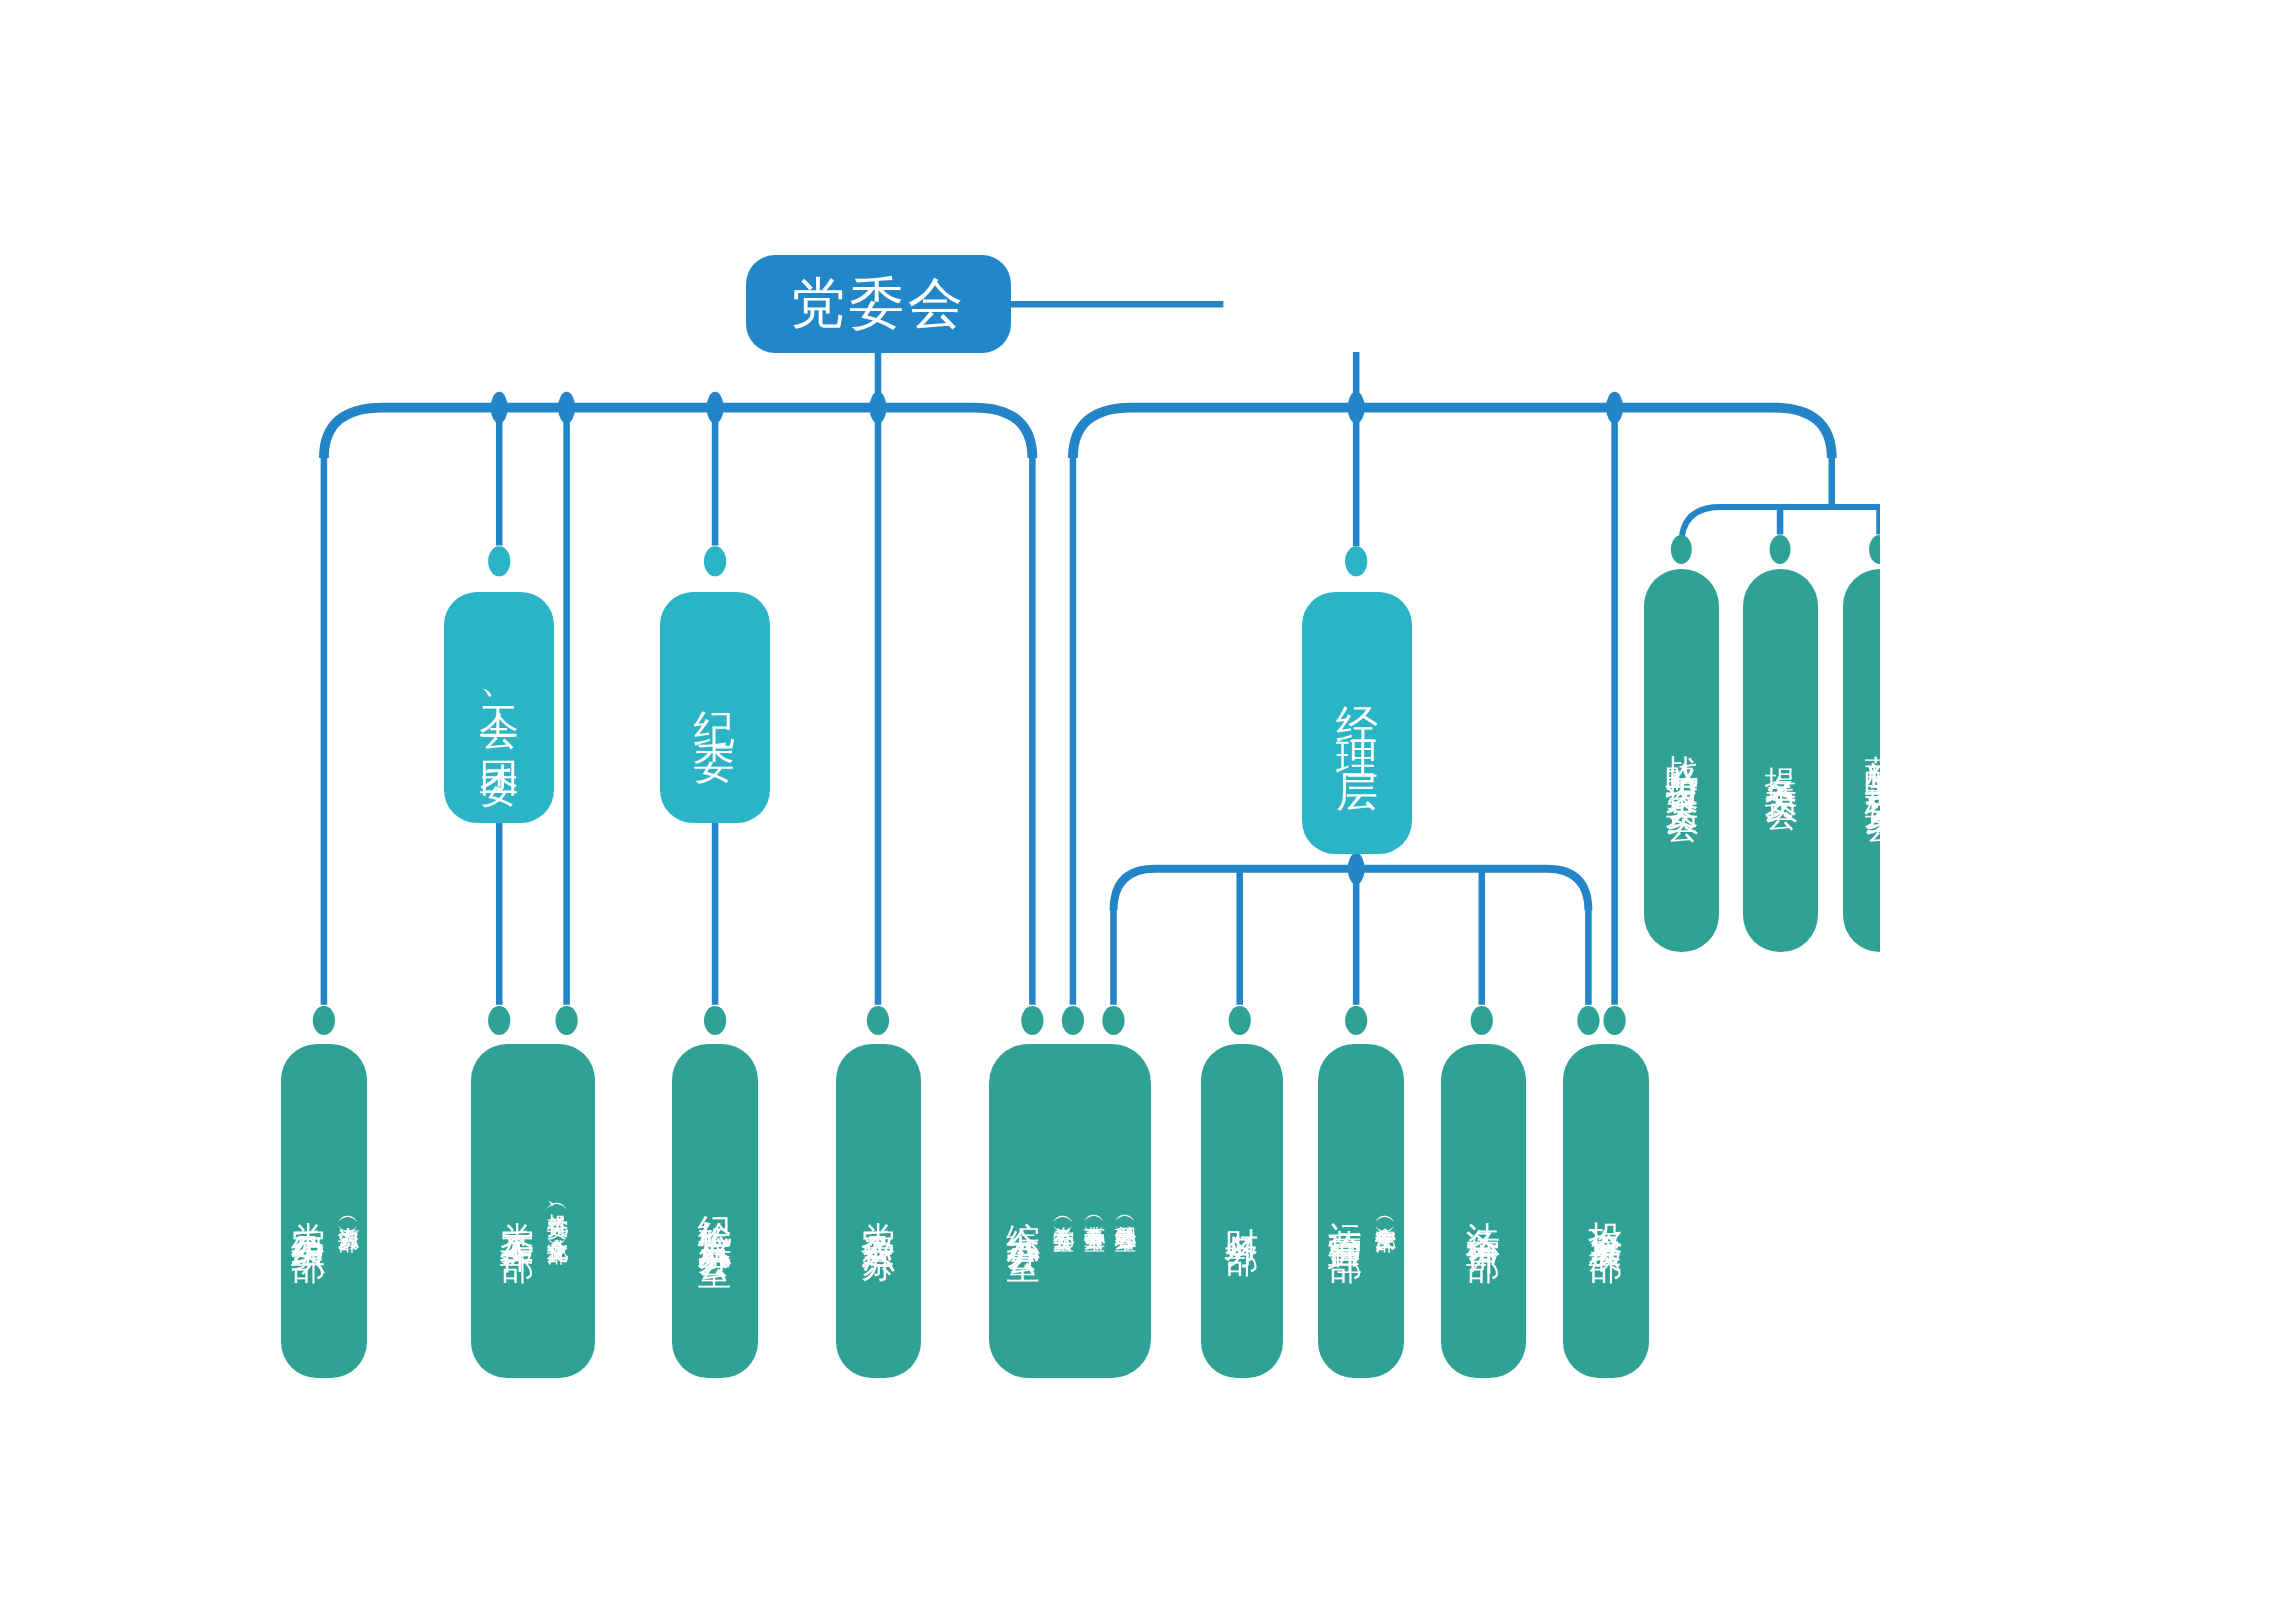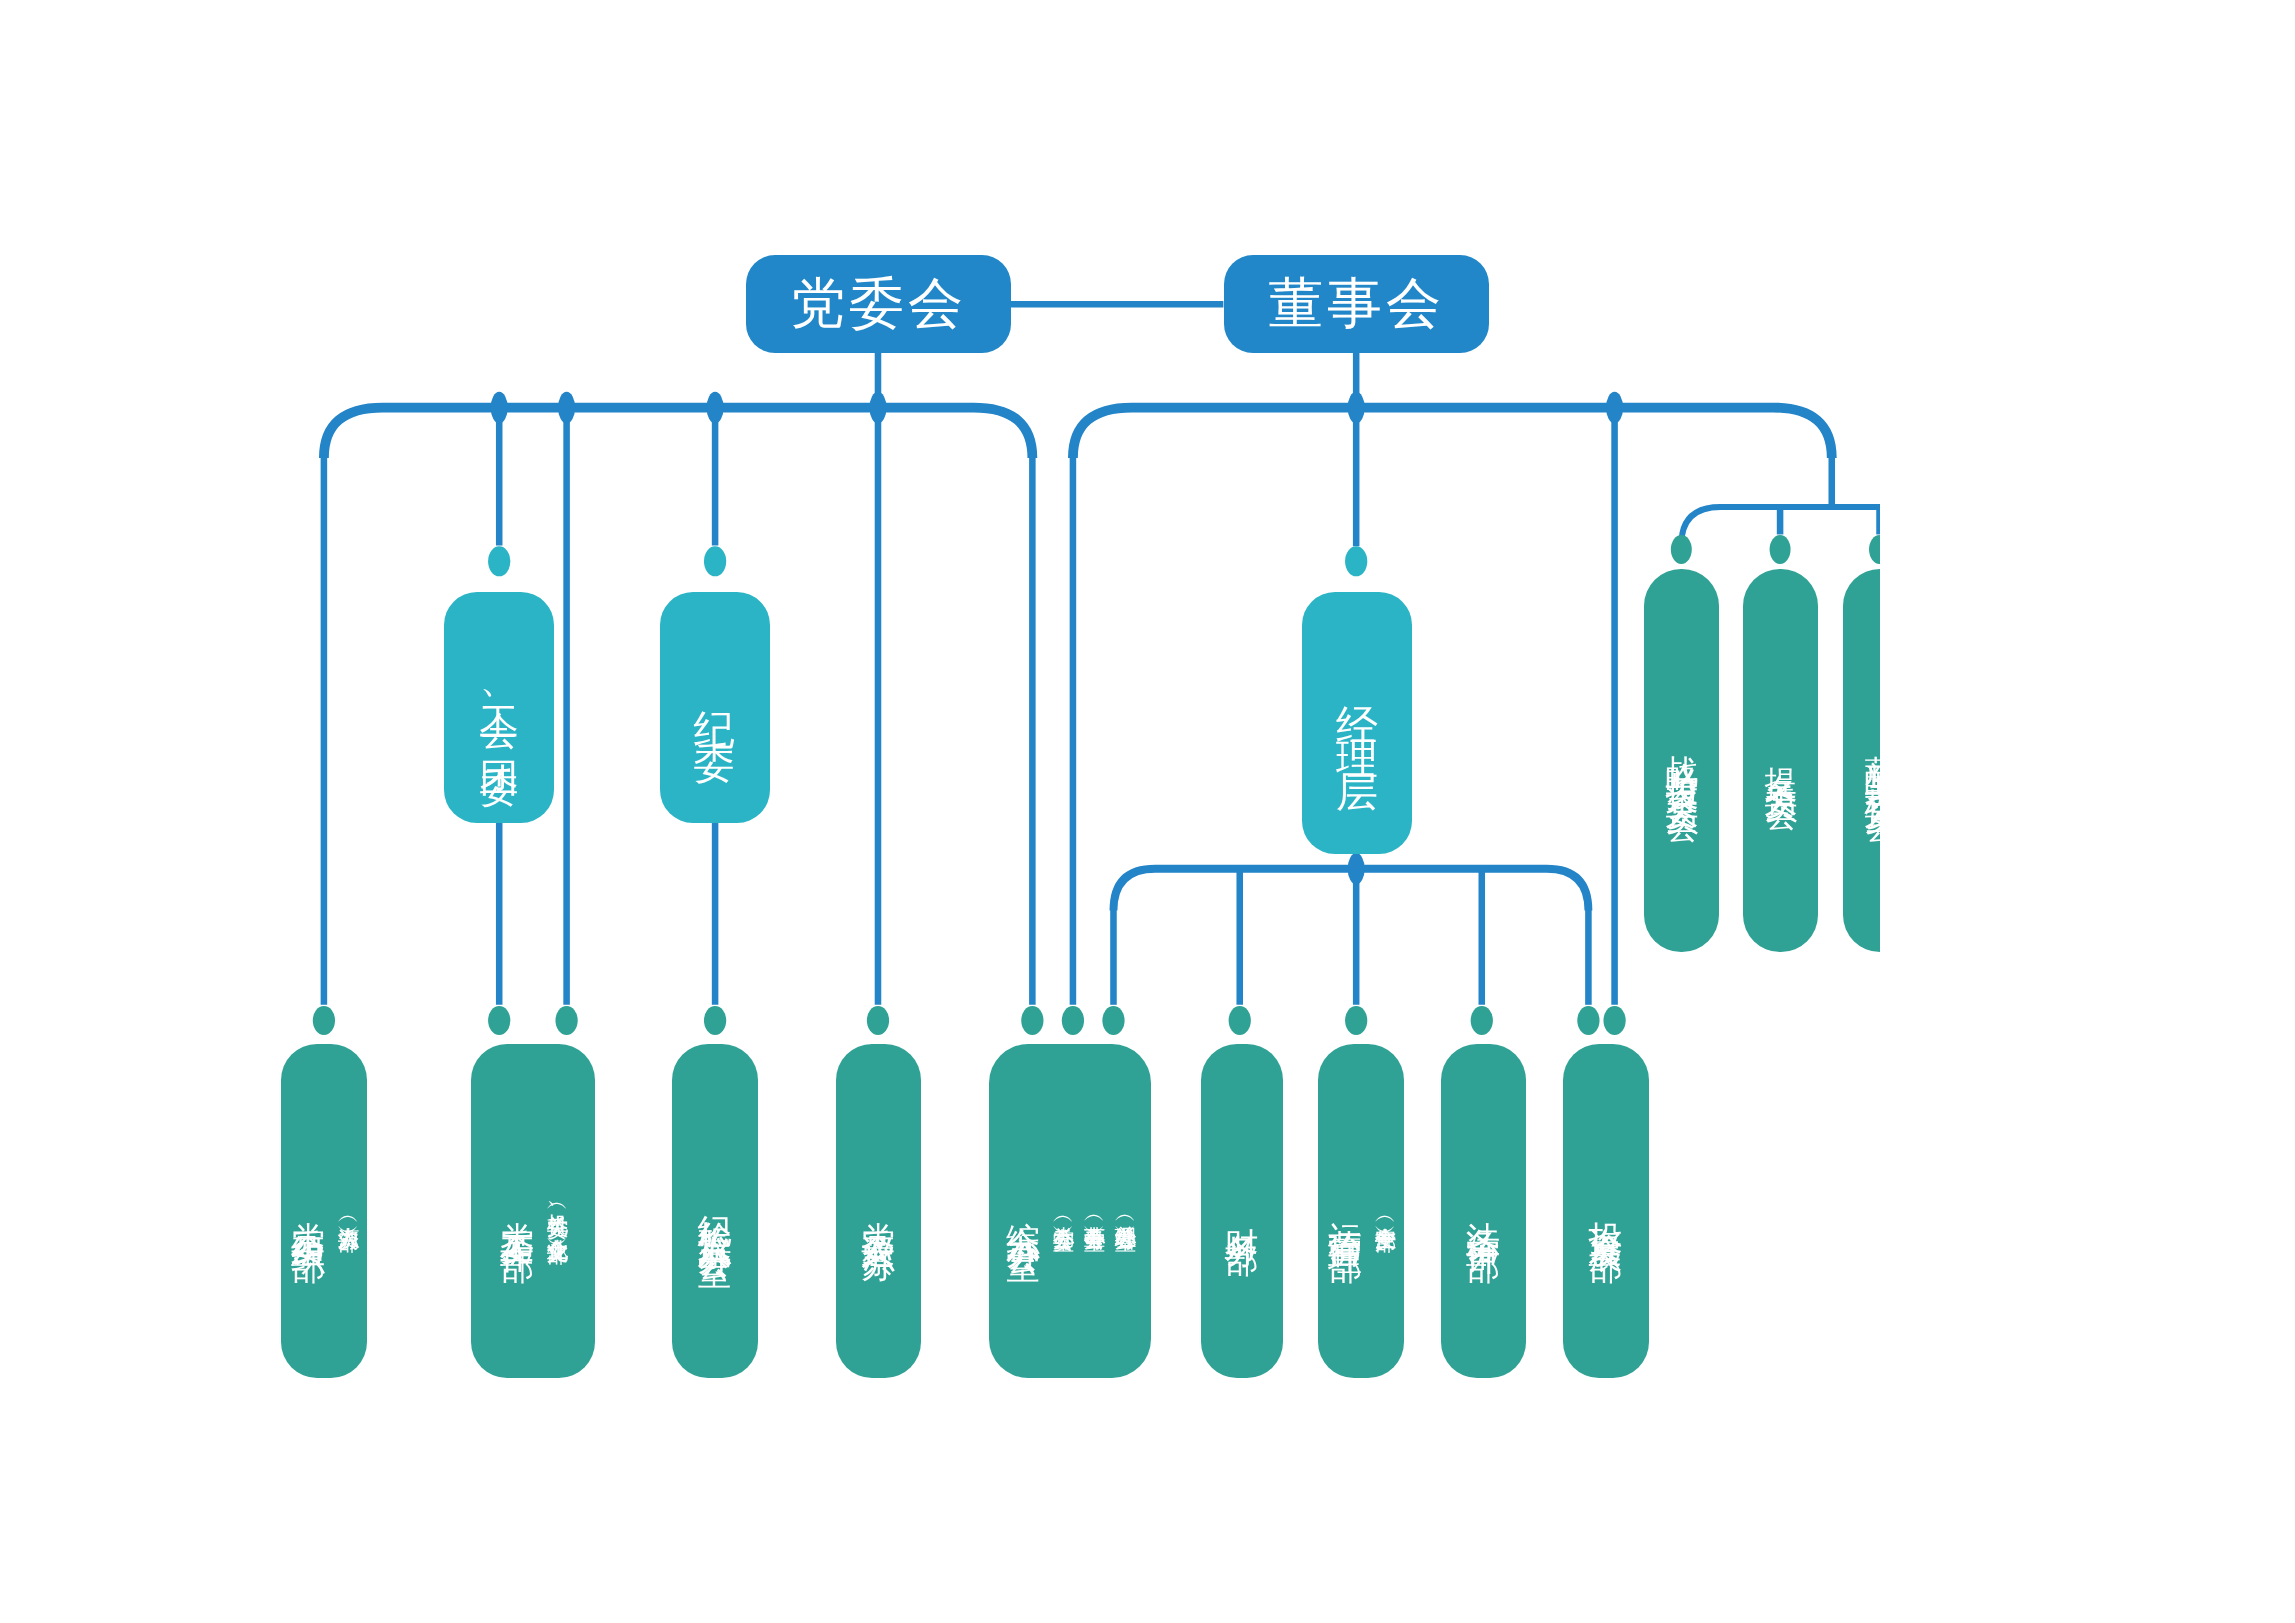--- a/index.html
+++ b/index.html
@@ -122,23 +122,20 @@
       <ellipse cx="2073" cy="1560" rx="17" ry="22"></ellipse>
       <ellipse cx="2265" cy="1560" rx="17" ry="22"></ellipse>
       <ellipse cx="2428" cy="1560" rx="17" ry="22"></ellipse>
       <ellipse cx="2468" cy="1560" rx="17" ry="22"></ellipse>
     </g>
   </svg>
 
   <div class="node blue pos-party">
     <span class="label-h">党委会</span>
   </div>
-  <div class="node blue pos-board">
-    <span class="label-h">董事会</span>
-  </div>
 
   <div class="node teal pos-union">
     <div class="vtext">
         <div class="main">工会、团委</div>
       </div>
   </div>
   <div class="node teal pos-discipline">
     <div class="vtext">
         <div class="main">纪委</div>
       </div>

